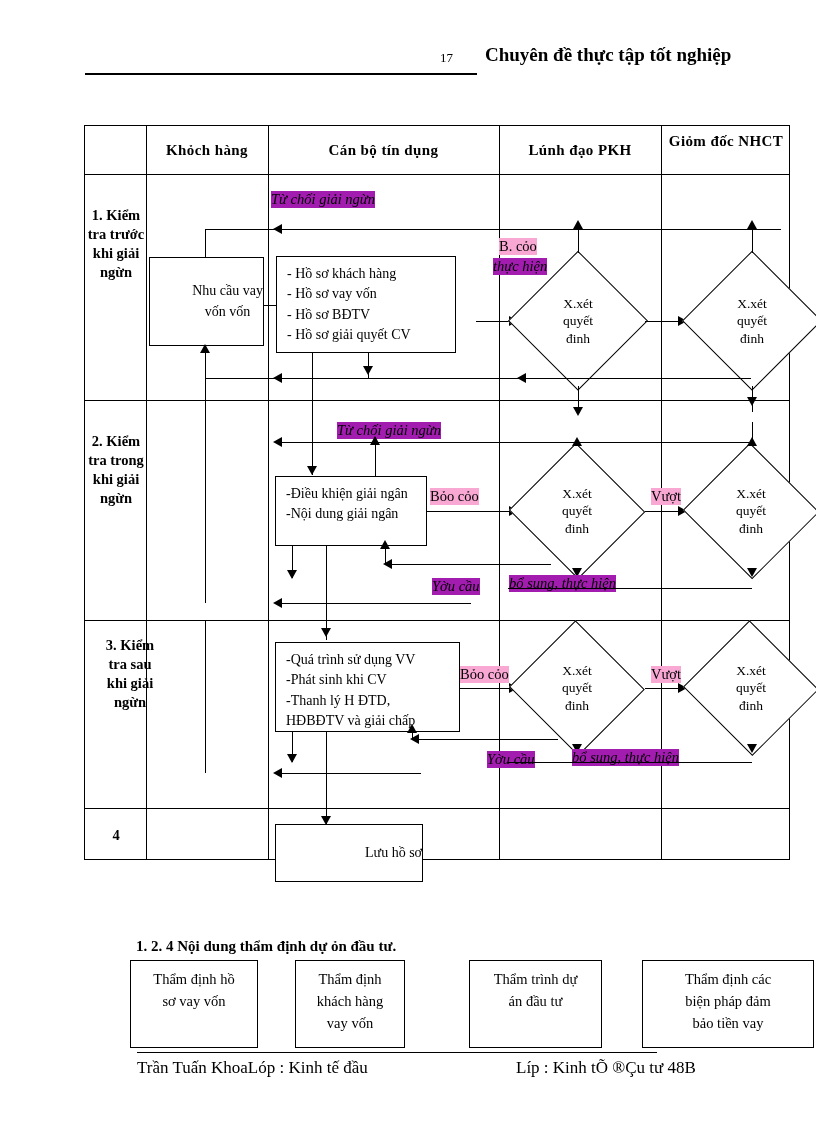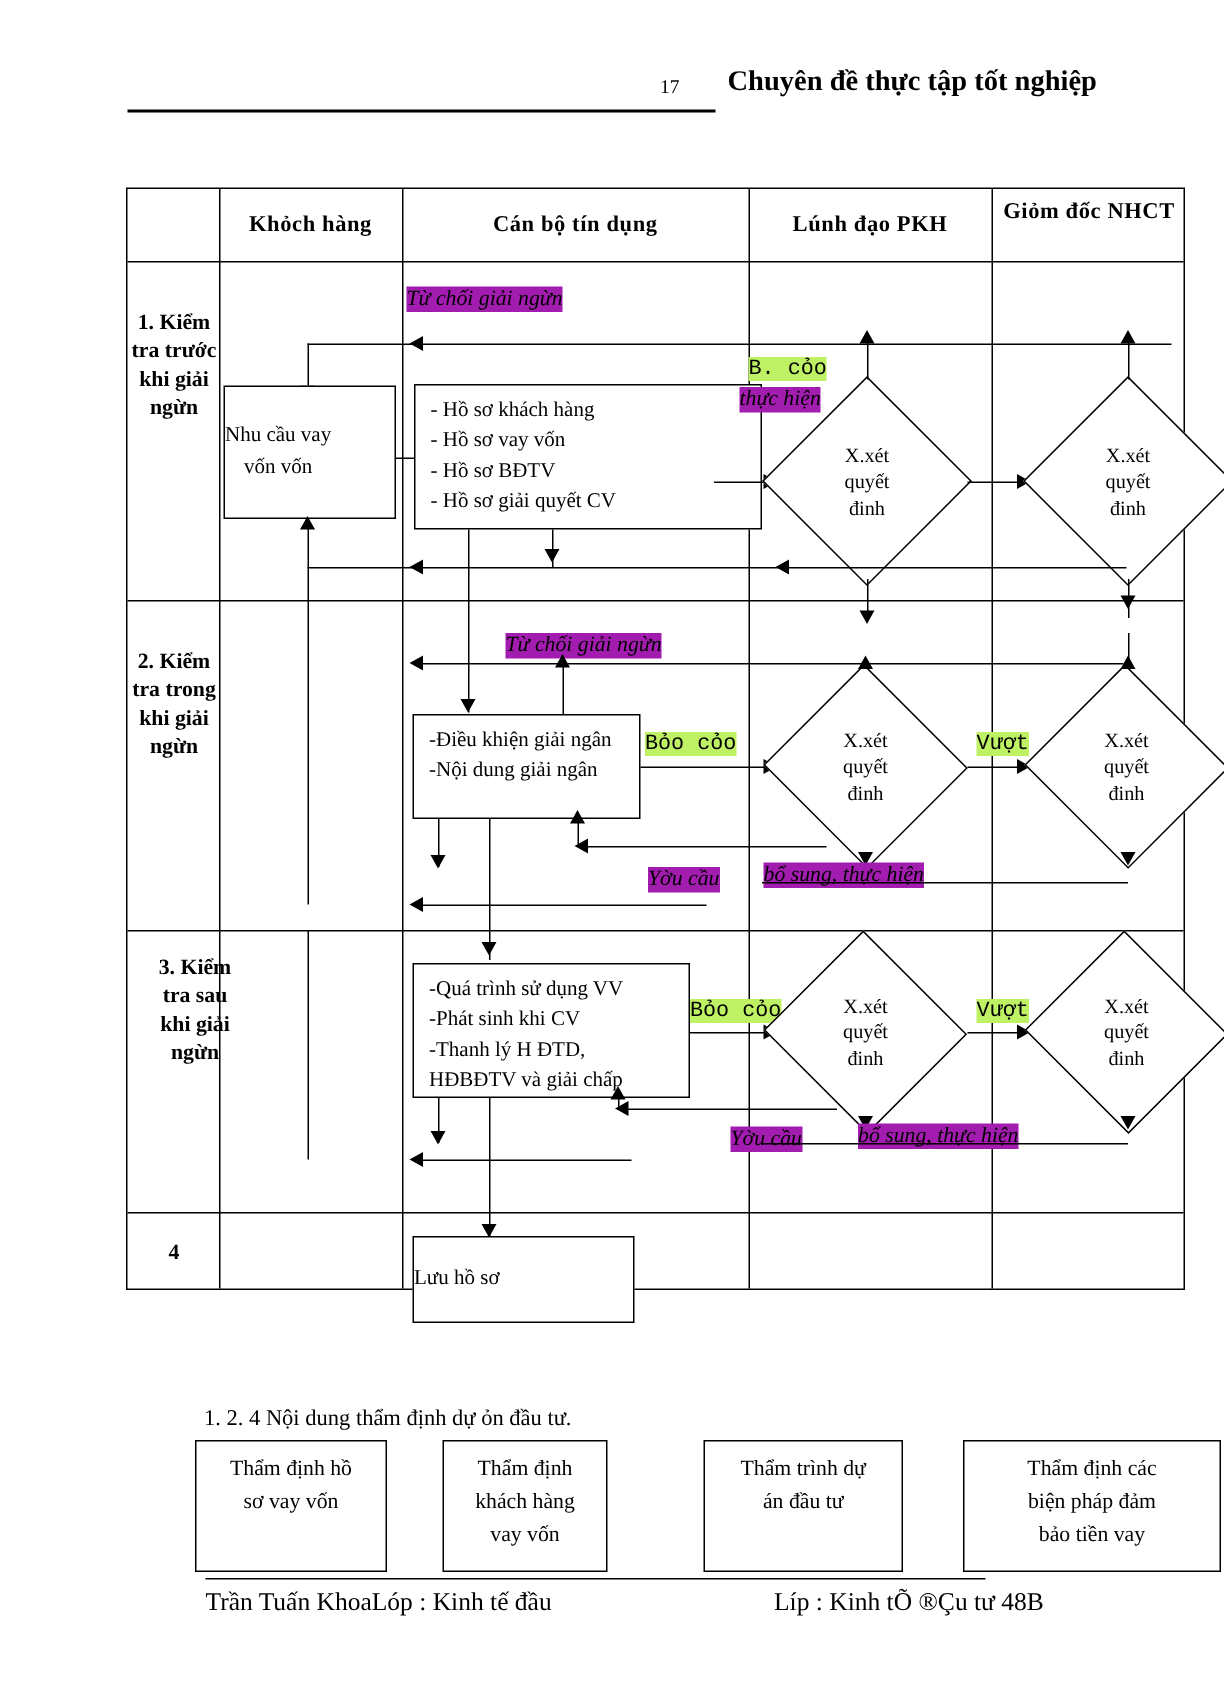--- a/index.html
+++ b/index.html
@@ -105,21 +105,21 @@
     border: 1.2px solid #000;
     box-sizing: border-box;
     background: #fff;
     font-size: 14px;
     font-family: "Liberation Serif", serif;
     line-height: 1.45;
   }
   .box.c {
     display: flex;
     align-items: center;
-    justify-content: flex-start;
+    justify-content: flex-end;
     text-align: center;
   }
   .box.l {
     padding: 7px 8px 0 10px;
   }
   .box .ln { display: block; white-space: nowrap; }
 
   
   .dia {
     position: absolute;
@@ -174,32 +174,32 @@
     position: absolute;
     font-style: italic;
     font-size: 14.5px;
     font-family: "Liberation Serif", serif;
     white-space: nowrap;
     background: #a21caf;
   }
   .plain {
     position: absolute;
     font-size: 14.5px;
-    font-family: Liberation Mono, monospace;
-    white-space: nowrap;
-    background: #bef264;
+    font-family: Liberation Serif, serif;
+    white-space: nowrap;
+    background: #f9a8d4;
   }
 
   
   .sec-caption {
     position: absolute;
     left: 136px;
     top: 938px;
     font-size: 15px;
-    font-weight: 400;
+    font-weight: 700;
     white-space: nowrap;
     font-family: "Liberation Serif", serif;
   }
   .lbox {
     position: absolute;
     top: 960px;
     height: 88px;
     border: 1.4px solid #000;
     box-sizing: border-box;
     padding-top: 8px;
@@ -308,21 +308,21 @@
 
     <div class="box c" style="left:64px;top:131px;width:115px;height:89px">
       <div>
         <span class="ln">Nhu cầu vay</span>
         <span class="ln">vốn vốn</span>
       </div>
     </div>
 
     <div class="h" style="left:179px;top:179px;width:12px"></div>
 
-    <div class="box l" style="left:191px;top:130px;width:232px;height:97px">
+    <div class="box l" style="left:191px;top:130px;width:180px;height:97px">
       <span class="ln">- Hồ sơ khách hàng</span>
       <span class="ln">- Hồ sơ vay vốn</span>
       <span class="ln">- Hồ sơ BĐTV</span>
       <span class="ln">- Hồ sơ giải  quyết CV</span>
     </div>
 
     <div class="h" style="left:391px;top:195px;width:38px"></div>
     <div class="ar right" style="left:424px;top:190px"></div>
 
     <div class="plain" style="left:414px;top:112px">B. cỏo</div>

